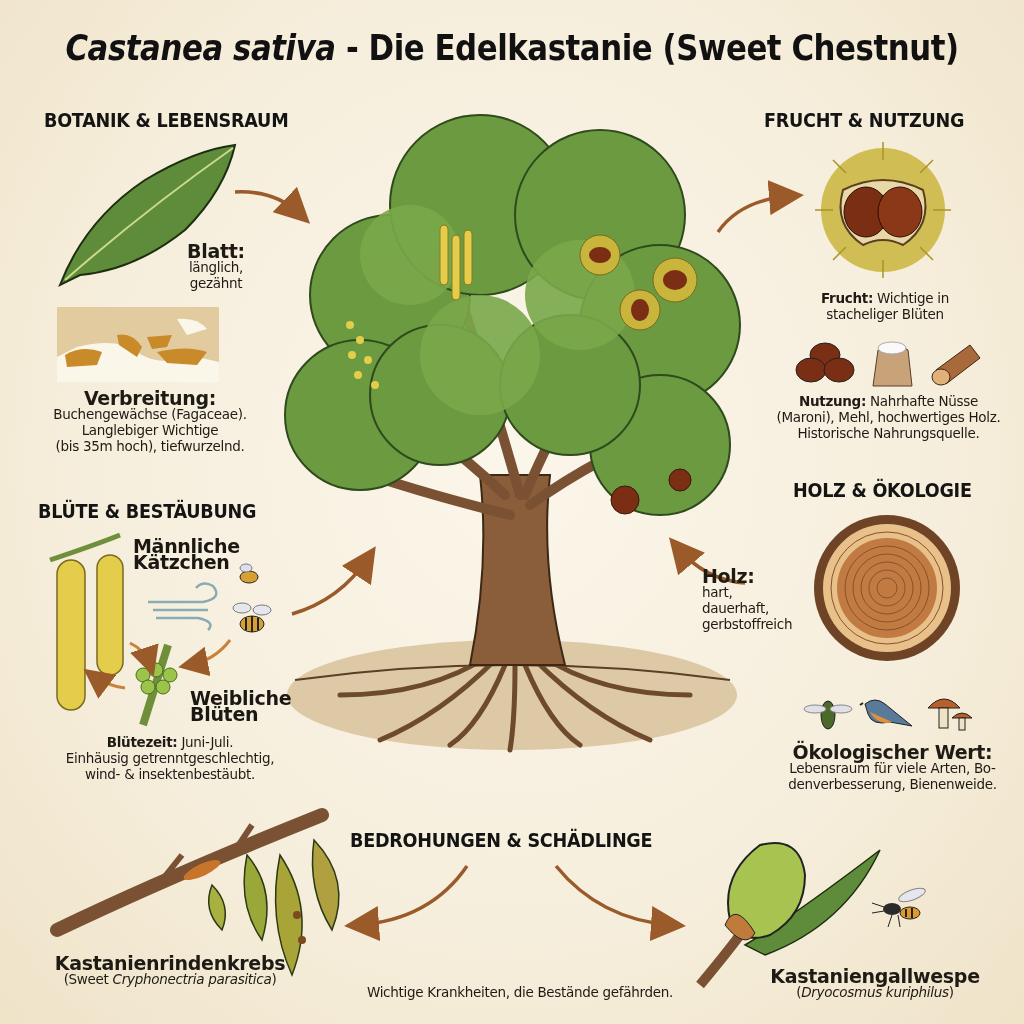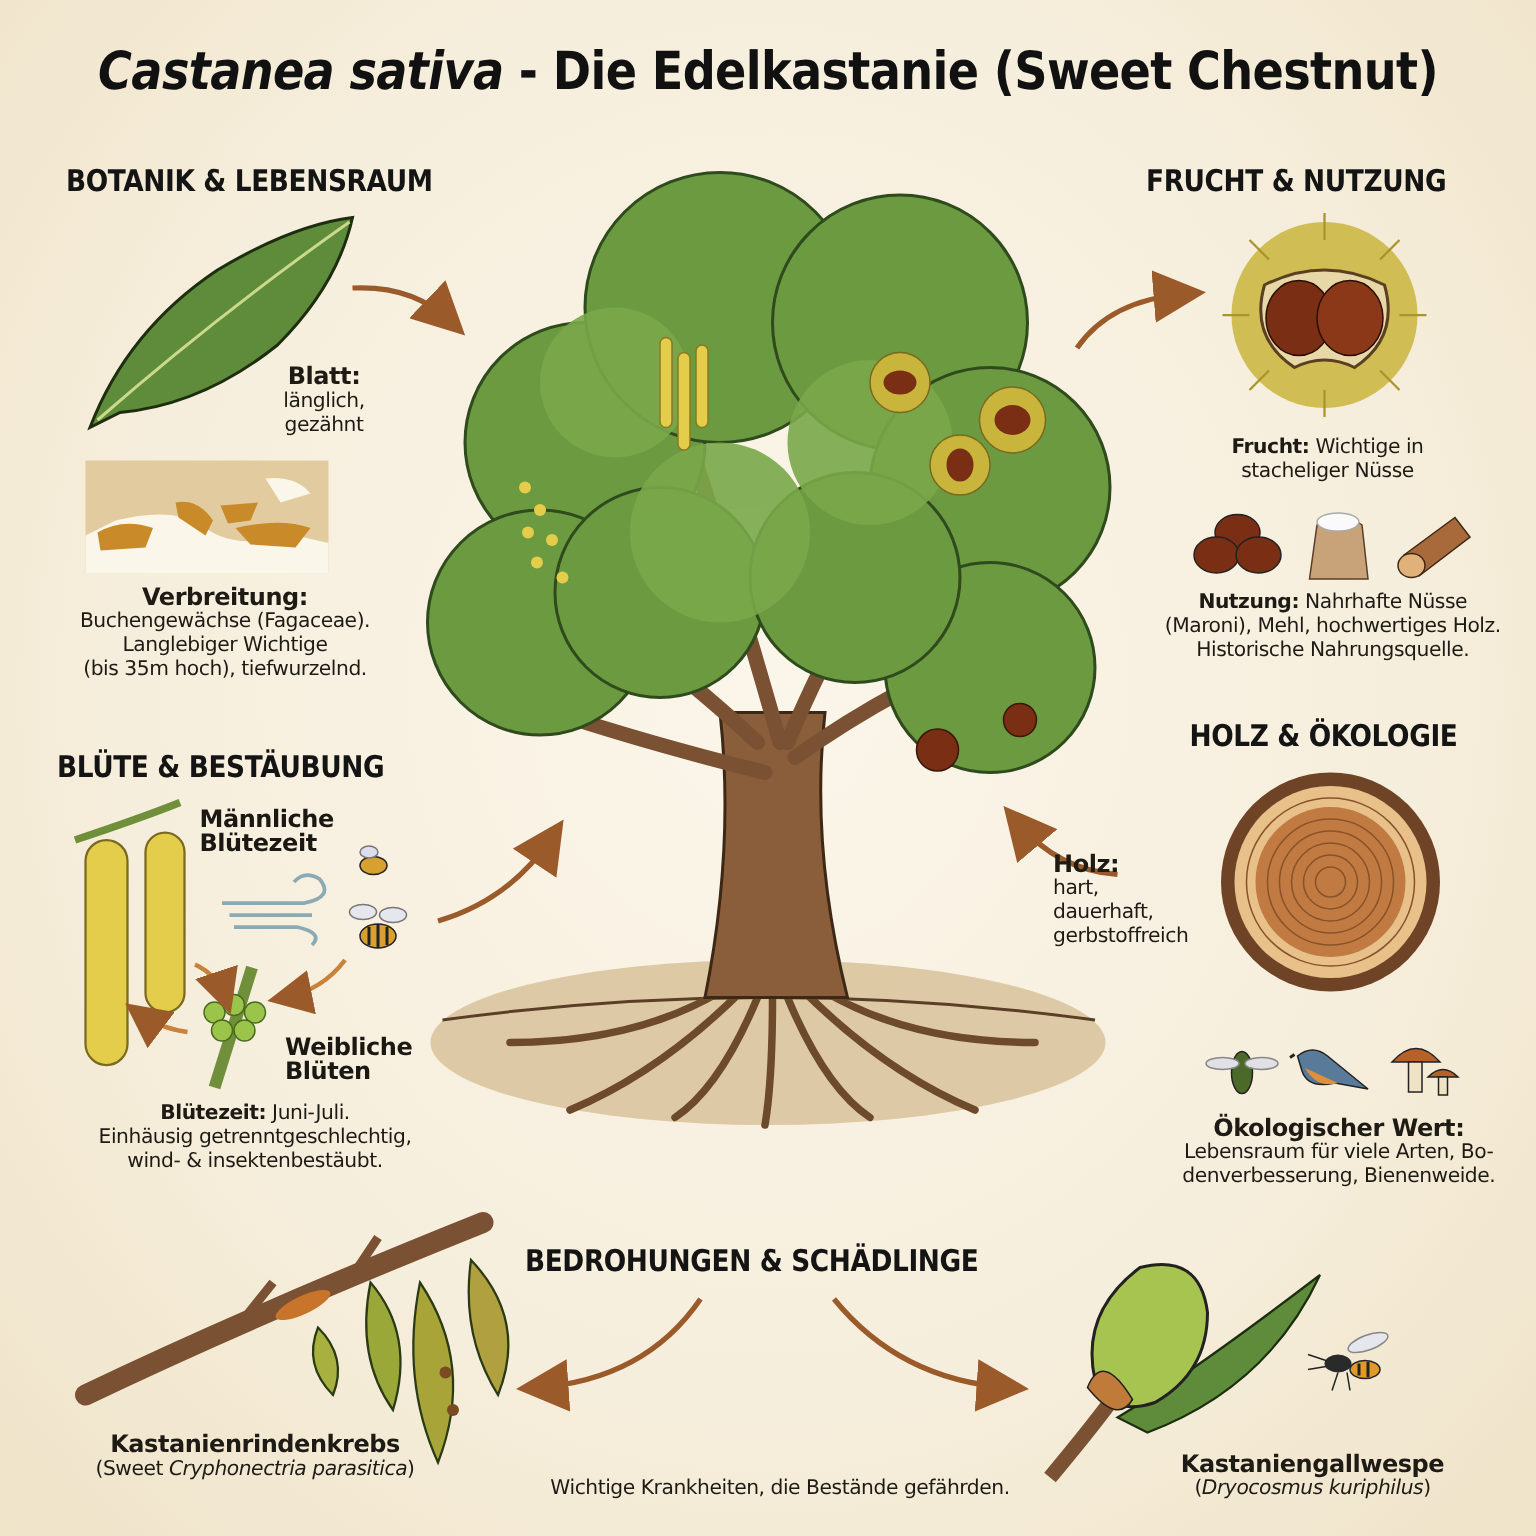--- a/index.html
+++ b/index.html
@@ -22,21 +22,21 @@
     font-weight: bold; font-size: 20px; color: #141414; white-space: nowrap;
     font-family: "DejaVu Sans", sans-serif; letter-spacing: -0.3px;
     transform-origin: left top; transform: scaleX(0.88);
   }
   .txt {
     font-size: 13.5px; line-height: 16px; color: #1e1a14; text-align: center;
     font-family: "DejaVu Sans", sans-serif; letter-spacing: -0.3px;
   }
   .txt b { font-weight: bold; }
   .txt i { font-style: italic; }
-  .lbl-bold { font-weight: bold; font-size: 16px; line-height: 16px; font-family: "DejaVu Sans", sans-serif; letter-spacing: -0.3px; }
+  .lbl-bold { font-weight: bold; font-size: 19px; line-height: 16px; font-family: "DejaVu Sans", sans-serif; letter-spacing: -0.3px; }
   svg { overflow: visible; }
 </style>
 </head>
 <body>
 
 <div class="abs title">
   <span class="sci">Castanea sativa</span><span> - </span><span>Die Edelkastanie (Sweet Chestnut)</span>
 </div>
 
 <svg class="abs" style="left:280px;top:95px;" width="470" height="660" viewBox="0 0 470 660">
@@ -150,21 +150,21 @@
 </div>
 
 <div class="abs section-heading" style="left:38px;top:499px;">BLÜTE &amp; BESTÄUBUNG</div>
 <svg class="abs" style="left:45px;top:530px;" width="90" height="185" viewBox="0 0 90 185">
   <path d="M5 30 Q50 15 75 5" stroke="#6f8f3a" stroke-width="5" fill="none"></path>
   <rect x="12" y="30" width="28" height="150" rx="14" fill="#e3cd4a" stroke="#7a6a20" stroke-width="1.5"></rect>
   <rect x="52" y="25" width="26" height="120" rx="13" fill="#e3cd4a" stroke="#7a6a20" stroke-width="1.5"></rect>
 </svg>
 <div class="abs lbl-bold" style="left:133px;top:538px;">
   <div>Männliche</div>
-  <div>Blütezeit</div>
+  <div>Kätzchen</div>
 </div>
 <svg class="abs" style="left:148px;top:580px;" width="80" height="50" viewBox="0 0 80 50">
   <g stroke="#8aaab4" stroke-width="2.5" fill="none">
     <path d="M0 22 L55 22 Q75 18 65 6 Q55 0 48 8"></path>
     <path d="M5 30 L60 30"></path>
     <path d="M8 38 L50 38 Q68 42 60 50"></path>
   </g>
 </svg>
 <svg class="abs" style="left:234px;top:562px;" width="30" height="25" viewBox="0 0 30 25">
   <ellipse cx="15" cy="15" rx="9" ry="6" fill="#d8a030" stroke="#222"></ellipse>
@@ -208,21 +208,21 @@
   <circle cx="75" cy="70" r="62" fill="#c9b53c" opacity="0.85"></circle>
   <g stroke="#a8942a" stroke-width="1.5">
     <path d="M75 2 L75 20 M75 120 L75 138 M7 70 L25 70 M125 70 L143 70 M25 20 L38 33 M112 107 L125 120 M25 120 L38 107 M112 33 L125 20"></path>
   </g>
   <path d="M35 50 Q75 30 115 50 Q125 85 95 105 Q75 95 55 105 Q25 85 35 50 Z" fill="#e8d8a8" stroke="#5a4020" stroke-width="2"></path>
   <ellipse cx="58" cy="72" rx="22" ry="25" fill="#7a2e14" stroke="#2a0e04"></ellipse>
   <ellipse cx="92" cy="72" rx="22" ry="25" fill="#8a3818" stroke="#2a0e04"></ellipse>
 </svg>
 <div class="abs txt" style="left:790px;top:290px;width:190px;">
   <div><b>Frucht:</b><span> Wichtige in</span></div>
-  <div>stacheliger Nüsse</div>
+  <div>stacheliger Blüten</div>
 </div>
 <svg class="abs" style="left:795px;top:340px;" width="62" height="45" viewBox="0 0 62 45">
   <ellipse cx="30" cy="15" rx="15" ry="12" fill="#7a2e14" stroke="#222"></ellipse>
   <ellipse cx="16" cy="30" rx="15" ry="12" fill="#7a2e14" stroke="#222"></ellipse>
   <ellipse cx="44" cy="30" rx="15" ry="12" fill="#7a2e14" stroke="#222"></ellipse>
 </svg>
 <svg class="abs" style="left:870px;top:338px;" width="45" height="50" viewBox="0 0 45 50">
   <path d="M8 12 Q22 0 38 12 L42 48 L3 48 Z" fill="#c8a37a" stroke="#5a3e26"></path>
   <ellipse cx="22" cy="10" rx="14" ry="6" fill="#fafafa" stroke="#aaa"></ellipse>
 </svg>

